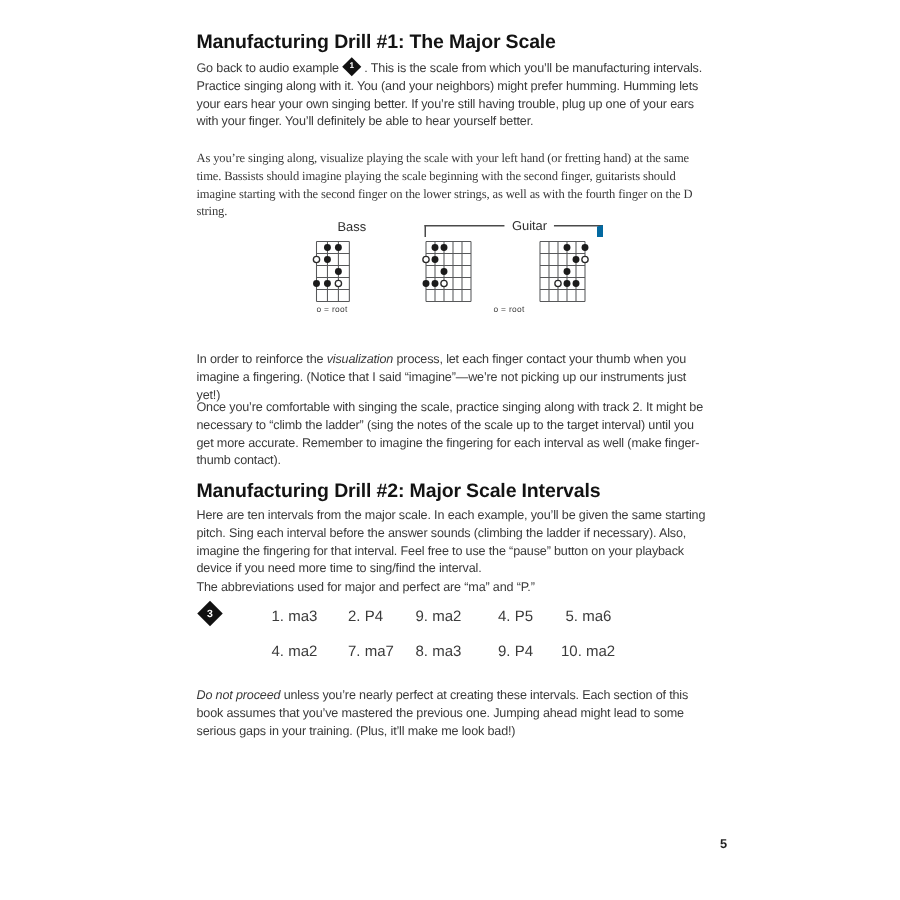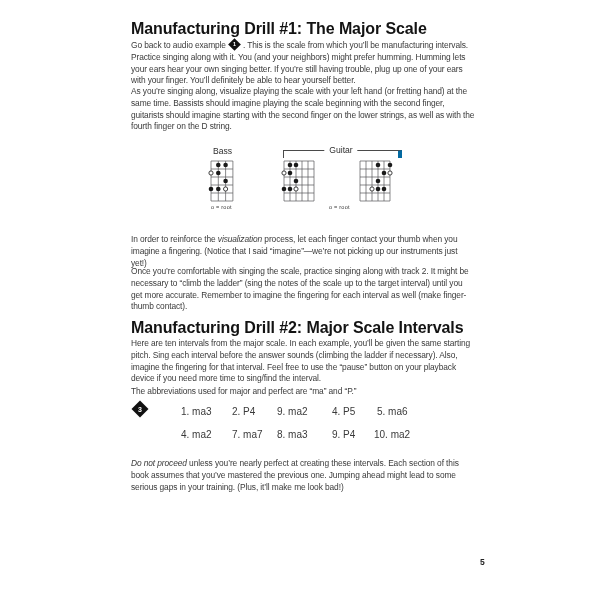--- a/index.html
+++ b/index.html
@@ -2,32 +2,32 @@
 <html><head>
 <meta charset="utf-8">
 <style>
   html,body { margin:0; padding:0; background:#ffffff; }
   .canvas {
     position:relative; width:600px; height:600px; background:#ffffff;
     font-family:"Liberation Sans", sans-serif; color:#383838; overflow:hidden;
   }
   .content { position:absolute; left:131px; top:0; width:344px; }
   .ttl {
-    position:absolute; left:0; margin:0; font-size:16px; font-weight:bold;
+    position:absolute; left:0; margin:0; font-size:13px; font-weight:bold;
     color:#131313; letter-spacing:-0.1px; white-space:nowrap;
   }
   .t1 { top:20px; }
   .t2 { top:319px; }
   .body {
     position:absolute; left:0; width:344px; margin:0;
     font-size:8.4px; line-height:11.8px; letter-spacing:-0.1px; color:#3a3a3a;
     text-align:left;
   }
   .p1 { top:40px; }
-  .p2 { top:86px; }
+  .p2 { top:100px;font-family:Liberation Serif, serif; }
   .p3 { top:234px; }
   .p4 { top:266px; }
   .p5 { top:338px; }
   .p6 { top:386px; }
   .p7 { top:458px; }
   .it { font-style:italic; }
 
   
   .diamond {
     display:inline-block; width:9px; height:9px; background:#111;
@@ -37,21 +37,21 @@
     position:absolute; left:0; top:0; right:0; bottom:0;
     display:flex; align-items:center; justify-content:center;
     transform:rotate(-45deg); color:#fff; font-style:normal; font-weight:bold;
     font-size:5.5px;
   }
   .diamond.big { width:12px; height:12px; margin:0; }
   .diamond.big i { font-size:7px; }
 
   
   .diagrams { position:absolute; left:0; top:144px; width:344px; height:75px; }
-  .diag-lbl { position:absolute; font-size:8.6px; color:#2e2e2e; letter-spacing:0; }
+  .diag-lbl { position:absolute; font-size:8.6px; color:#2e2e2e; letter-spacing:0;margin-left:12px; }
   .bass-lbl { left:82px; top:2px; }
   .bracket {
     position:absolute; left:152px; top:6px; width:114px; height:7px;
     border-top:1px solid #4a4a4a; border-left:1px solid #4a4a4a; border-right:4px solid #0369a1;
   }
   .bracket .diag-lbl {
     position:absolute; top:-6px; left:50%; transform:translateX(-50%);
     background:#fff; padding:0 5px; white-space:nowrap;
   }
   .grid { position:absolute; }

